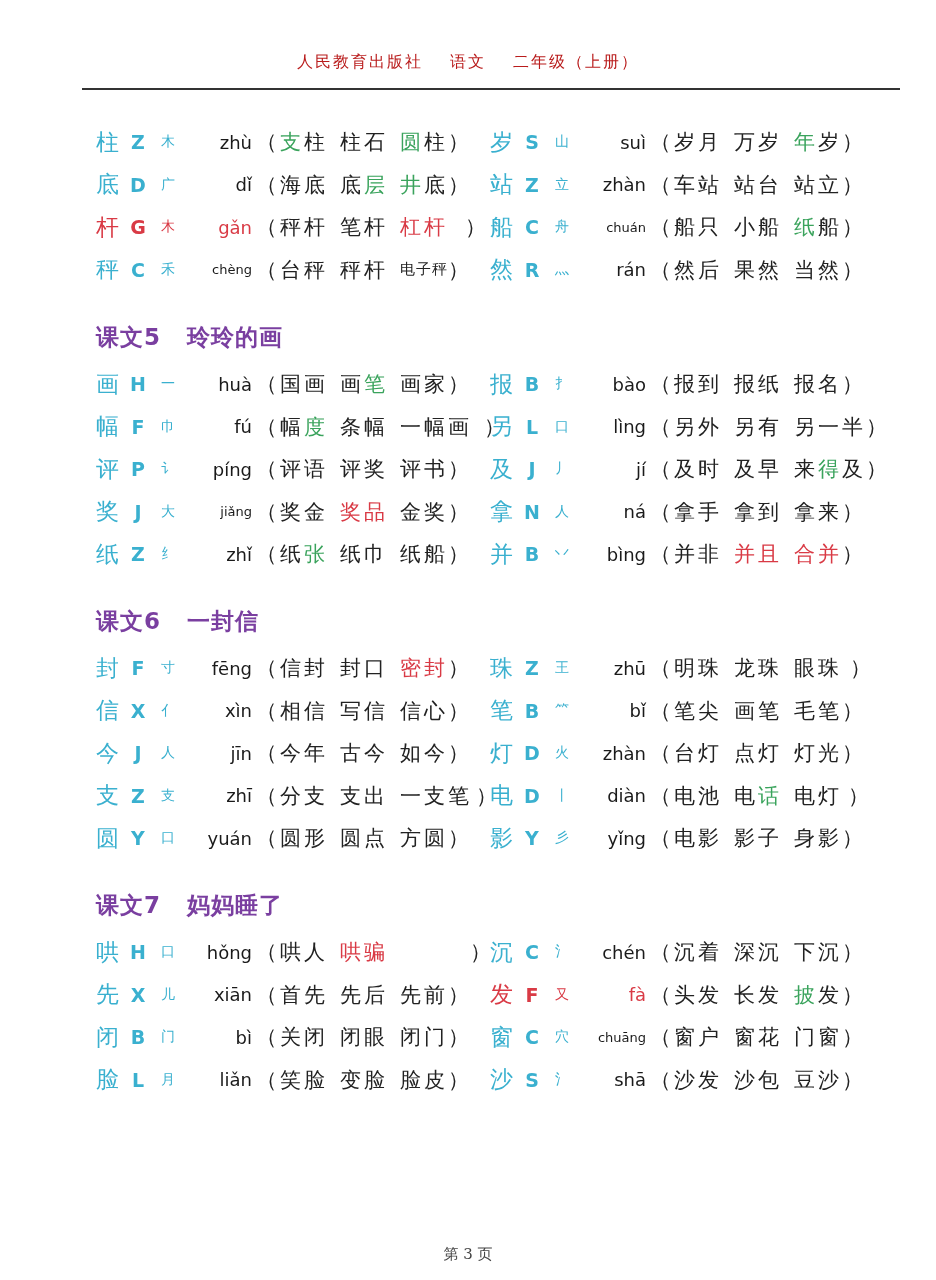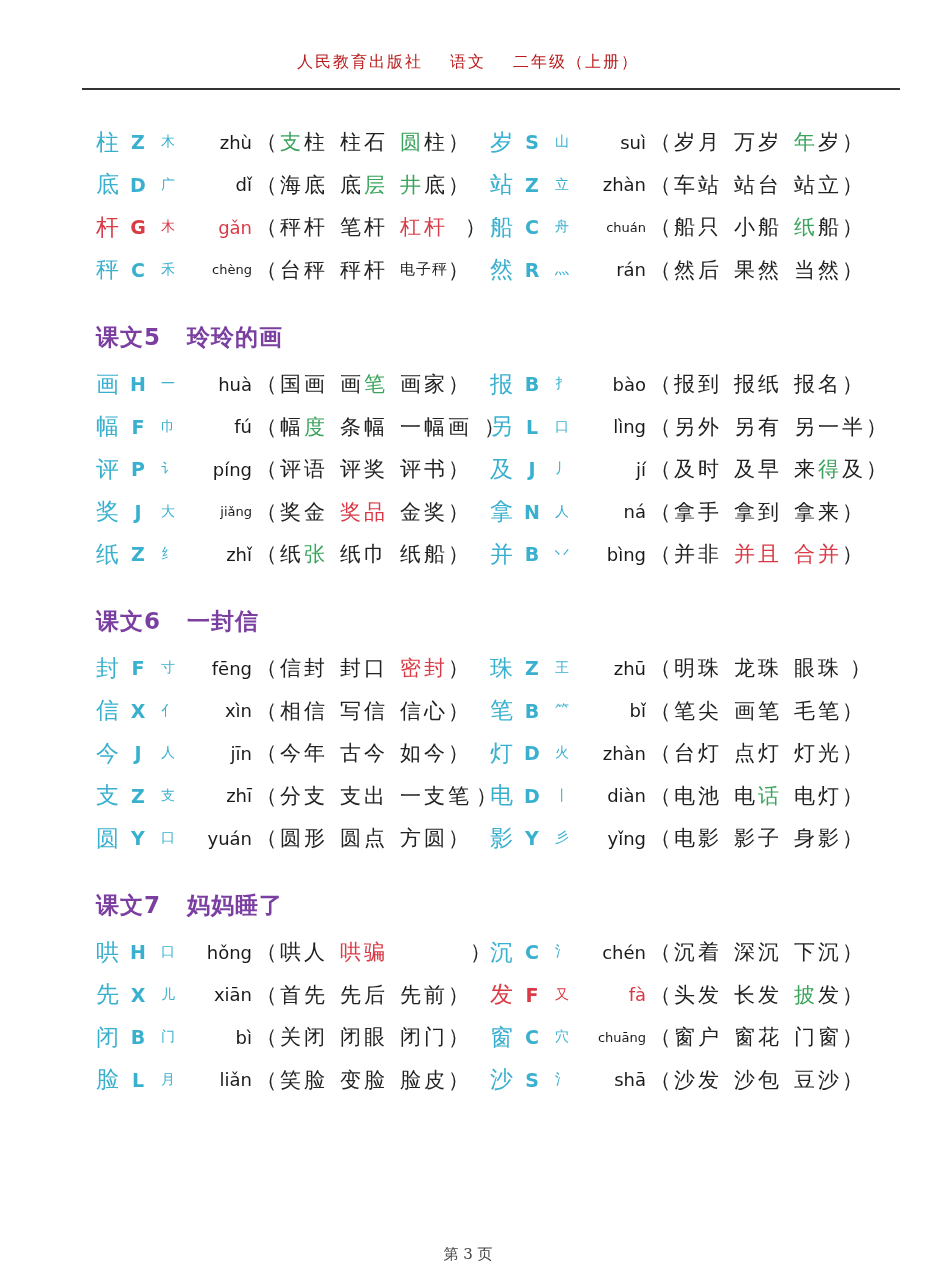--- a/index.html
+++ b/index.html
@@ -368,21 +368,21 @@
     </div>
     <div class="row" style="left: 490px; top: 775.5px;">
       <span class="ch cyan">电</span>
       <span class="ltr cyan">D</span>
       <span class="rad cyan">丨</span>
       <span class="py">diàn</span>
       <span class="words">
         <span class="paren">（</span>
         <span class="w">电池</span>
         <span class="w">电<span class="green">话</span></span>
-        <span class="w" style="margin-right: 0px;">电灯</span>
+        <span class="w" style="margin-right: 6px;">电灯</span>
         <span class="paren">）</span>
       </span>
     </div>
     <div class="row" style="left: 96px; top: 818px;">
       <span class="ch cyan">圆</span>
       <span class="ltr cyan">Y</span>
       <span class="rad cyan">口</span>
       <span class="py">yuán</span>
       <span class="words">
         <span class="paren">（</span>

